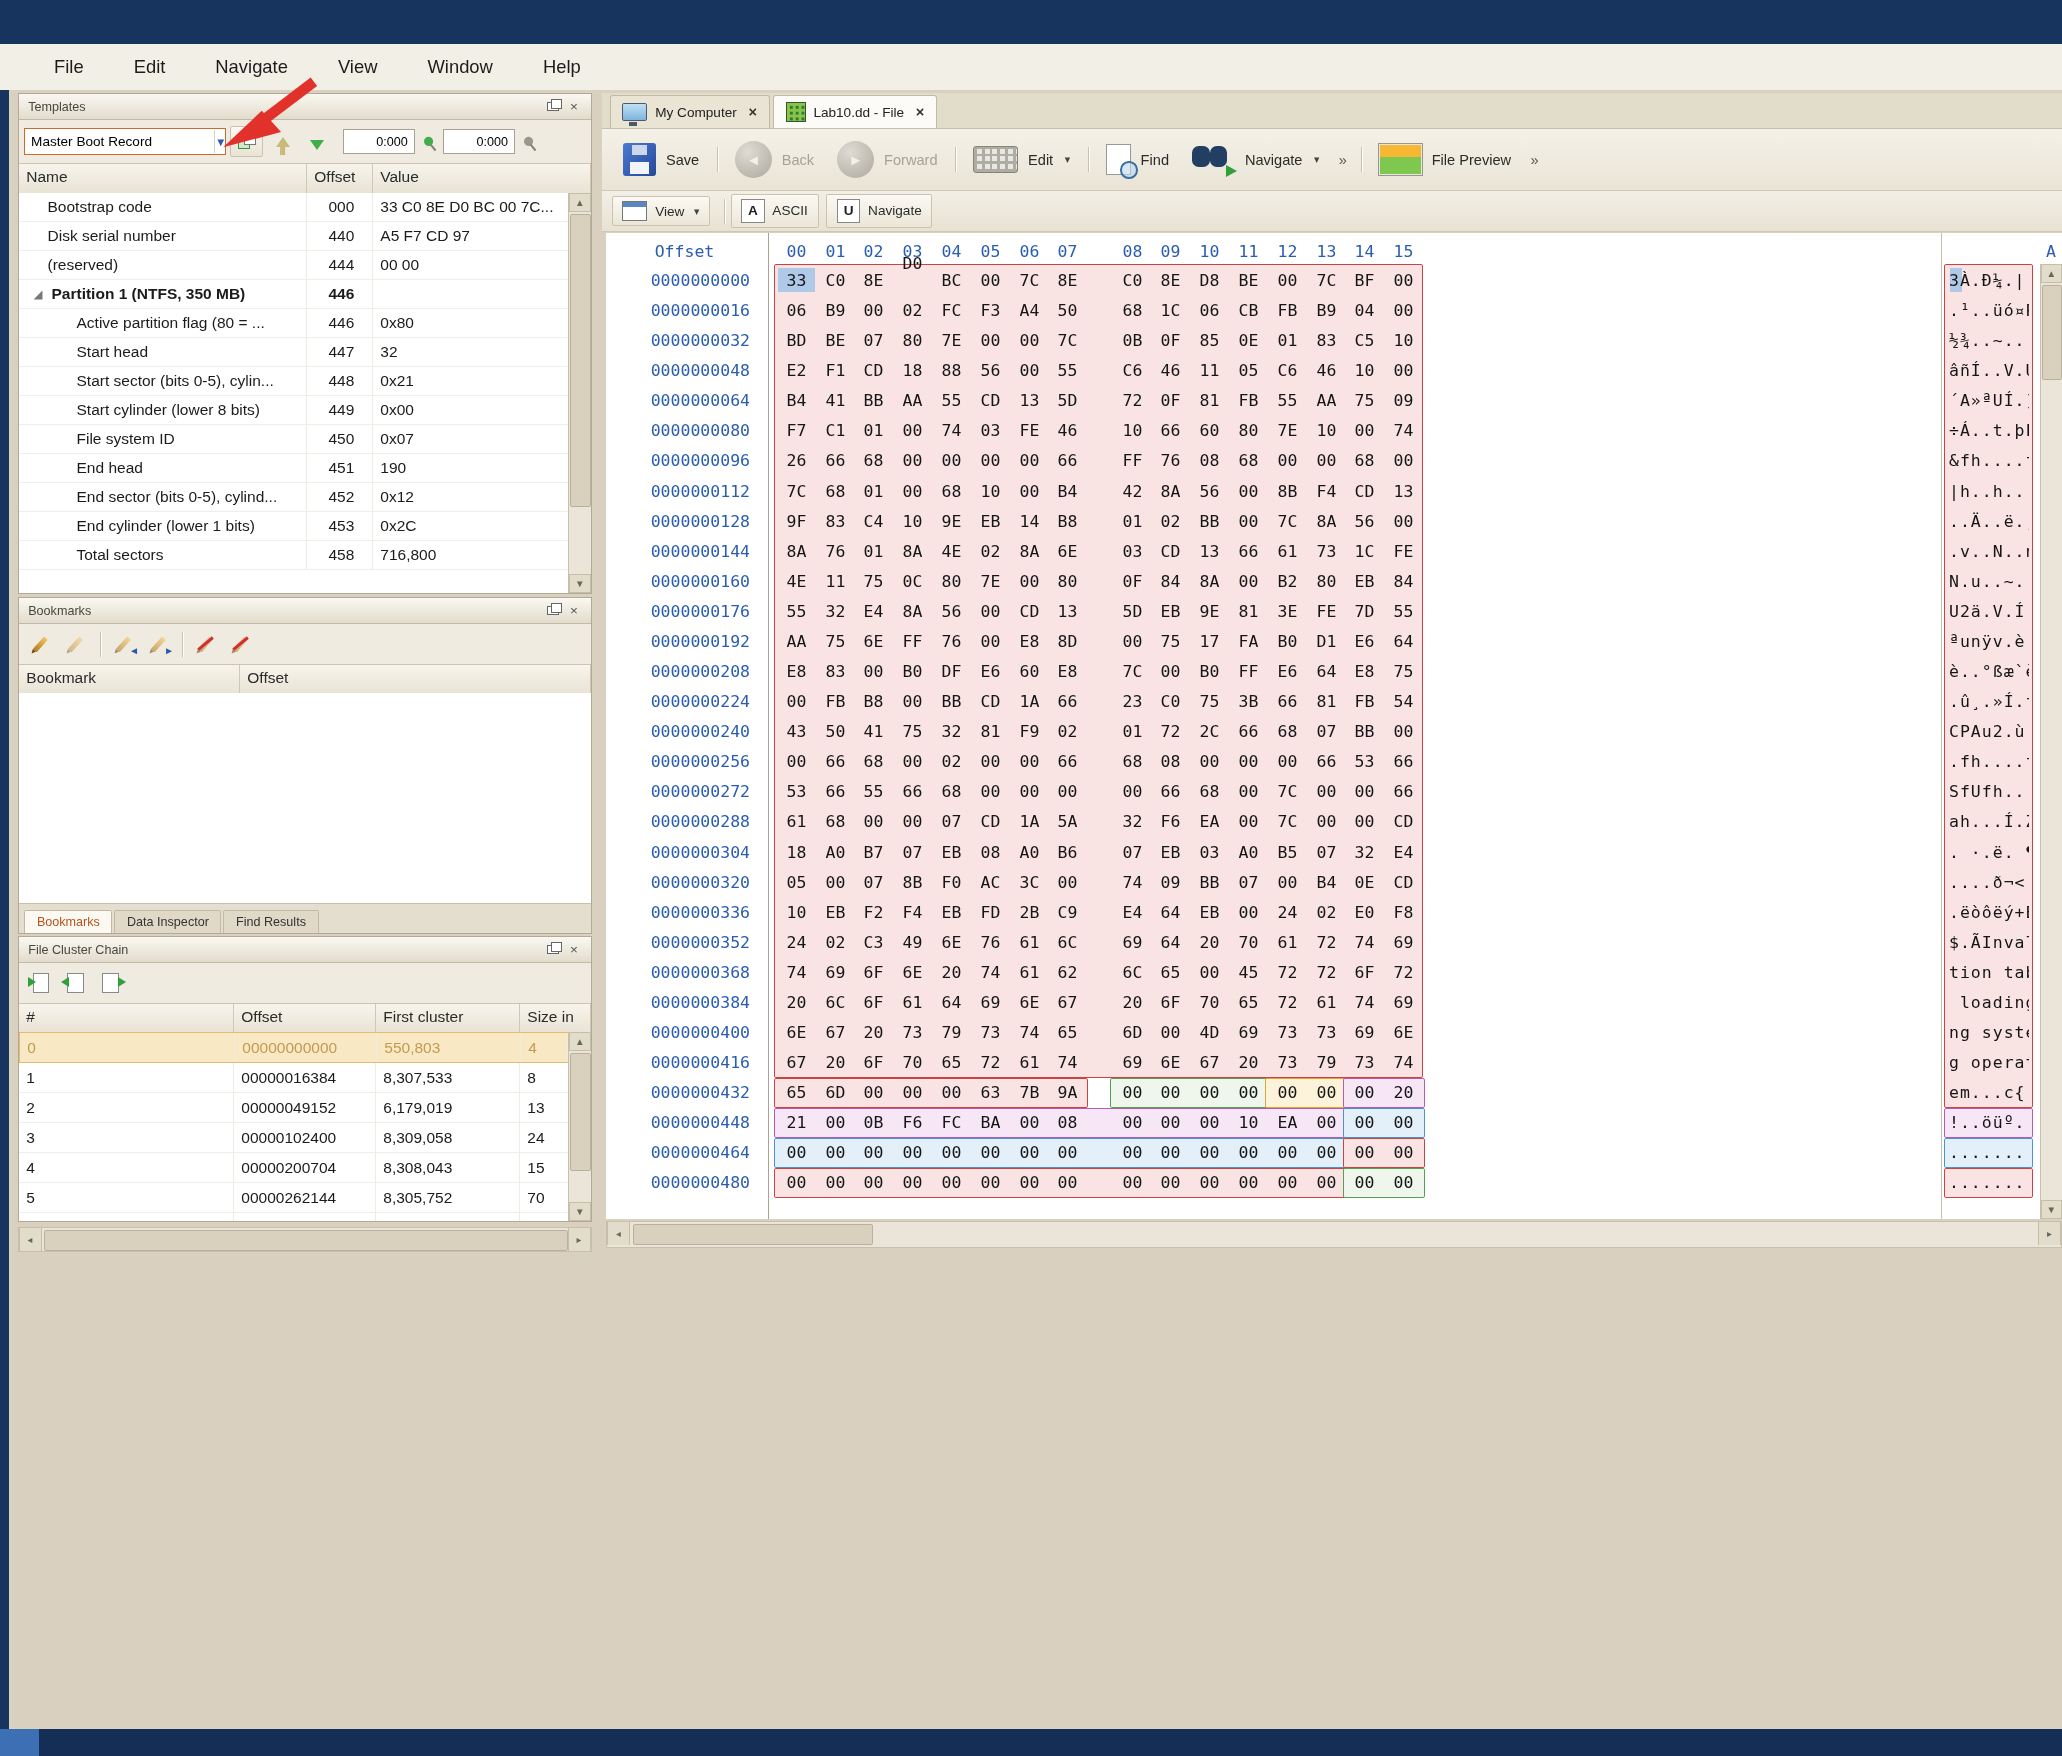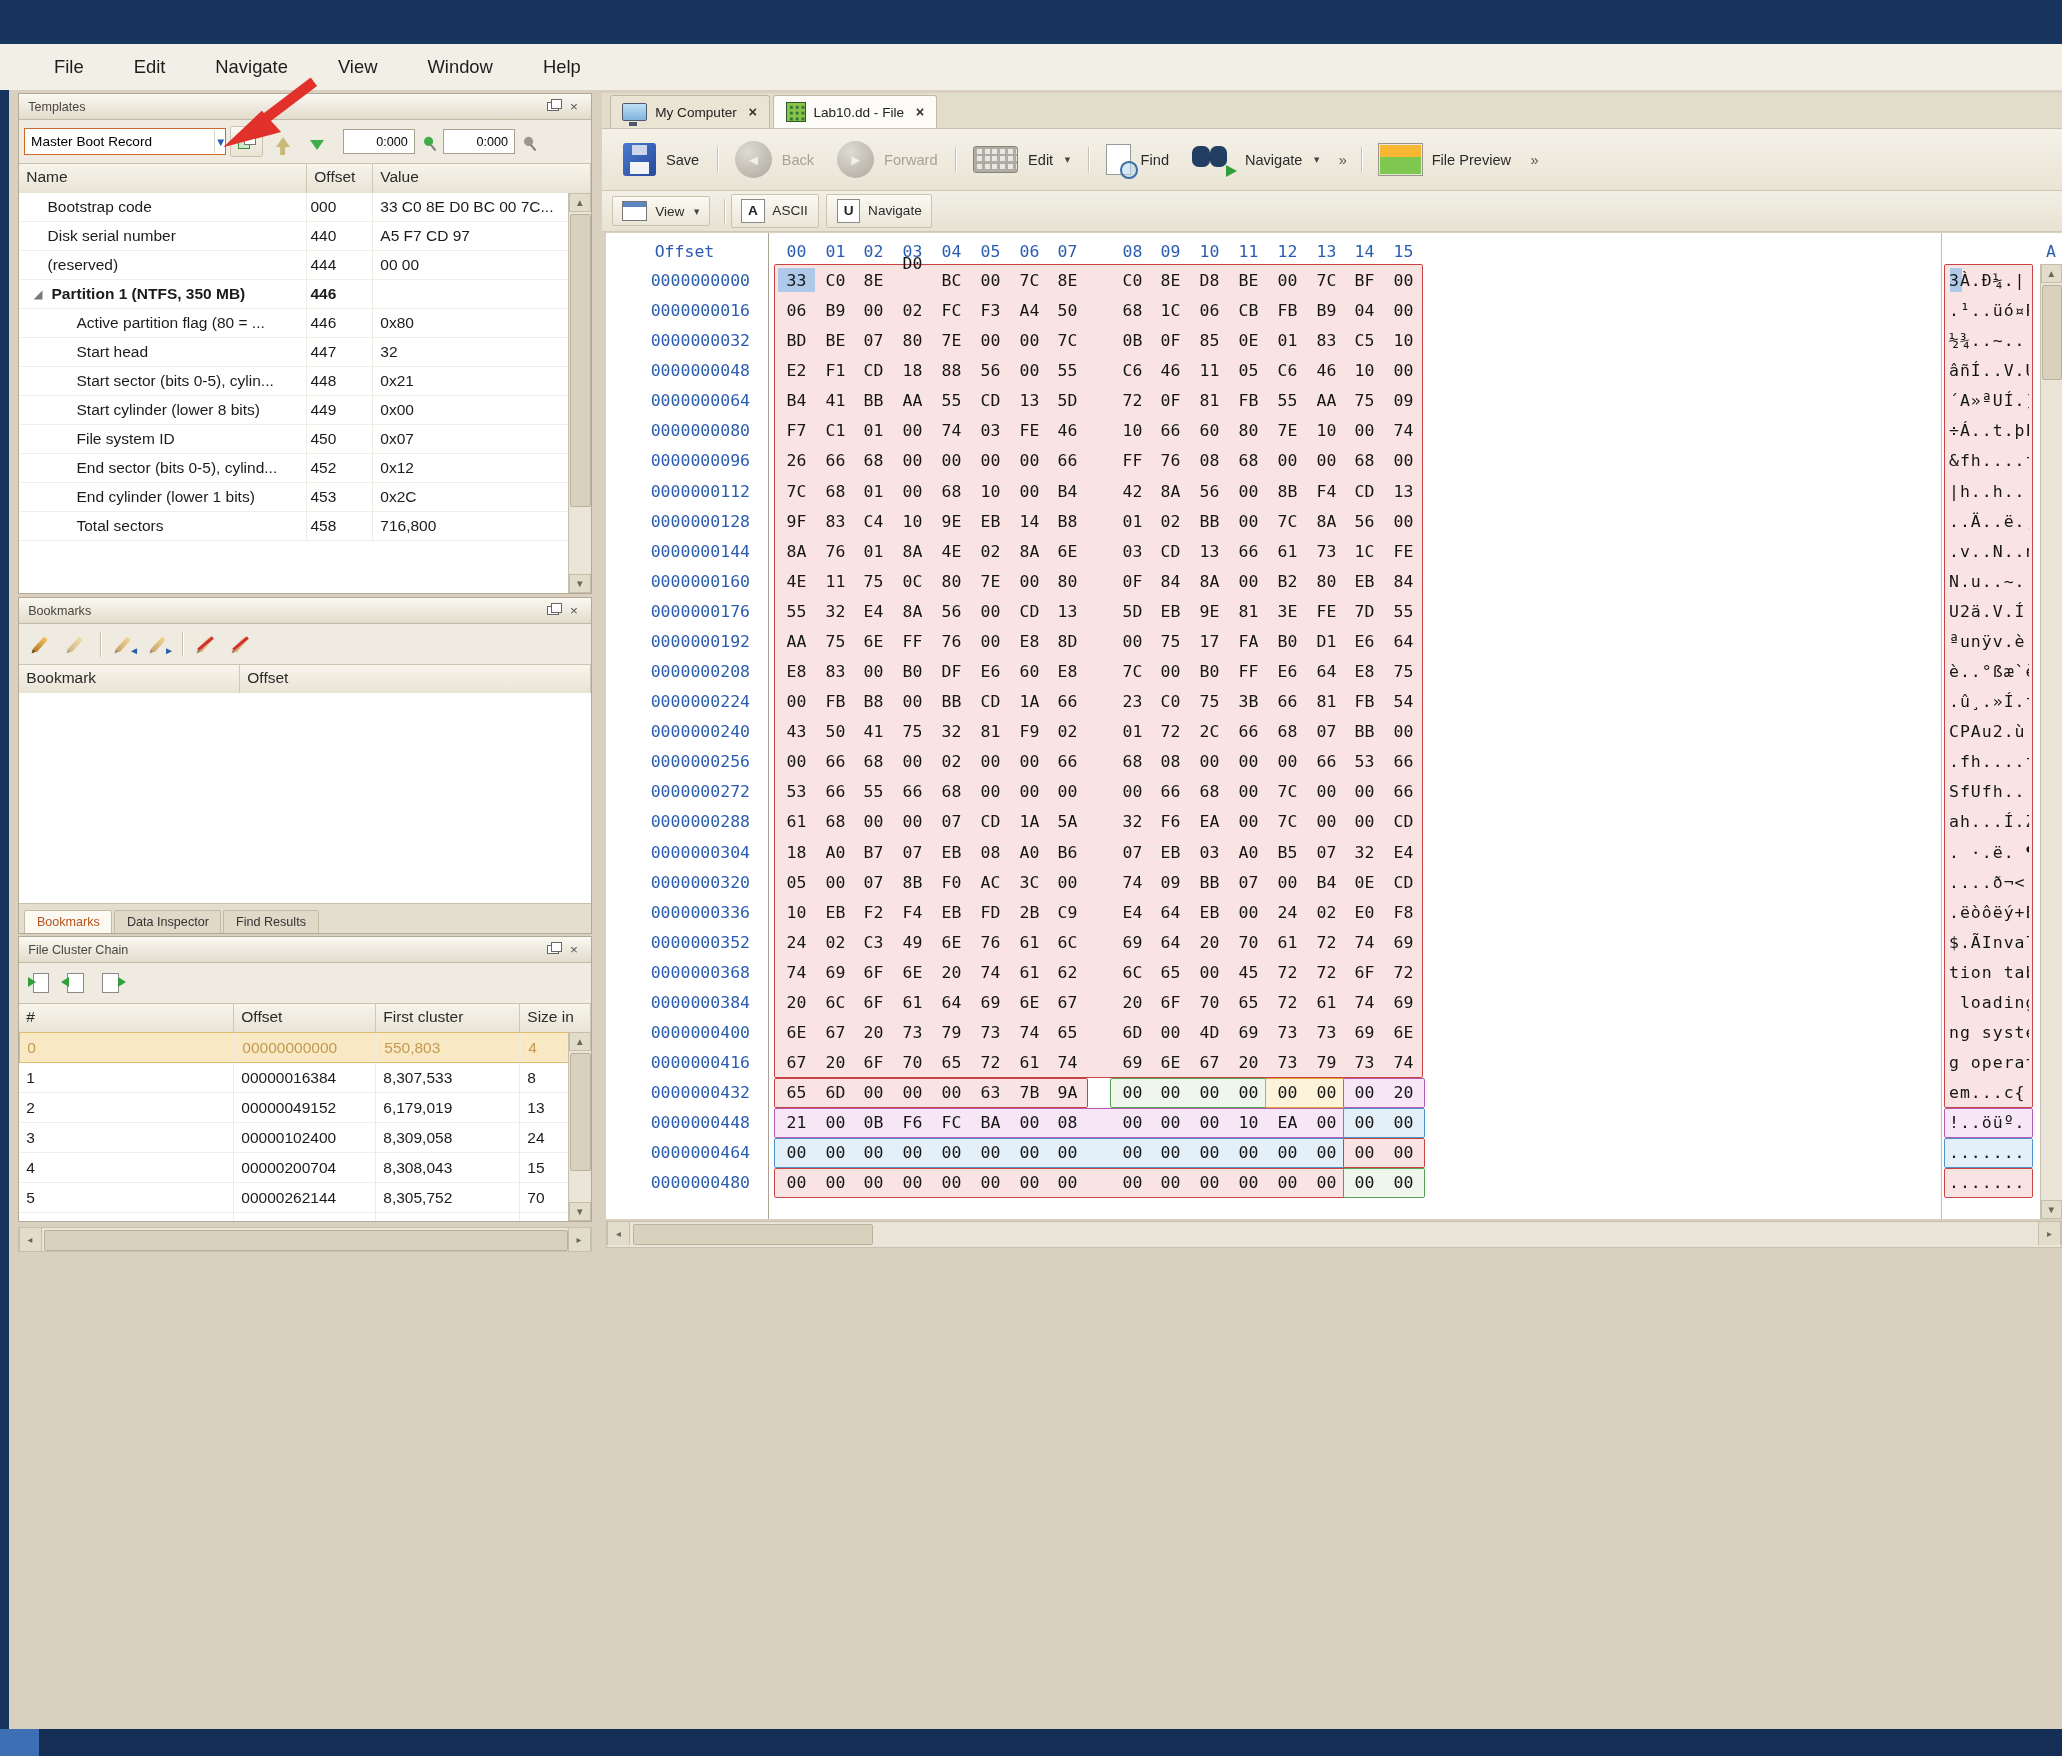--- a/index.html
+++ b/index.html
@@ -27,21 +27,21 @@
   .ptools{background:#EFEBE0;border-bottom:1px solid #CCC4B0;display:flex;align-items:center;padding:0 5.8px;box-sizing:border-box;}
   .ghead{background:linear-gradient(#F7F4EC,#E8E3D4);border-bottom:1px solid #C4BCAA;display:flex;font-size:15.5px;color:#2b2b2b;}
   .ghead .gc{padding:3.9px 0 0 7.8px;border-right:1px solid #CFC8B6;box-sizing:border-box;height:29px;}
 
   
   #tpl-rows{position:absolute;left:0;top:99px;right:21.3px;bottom:0;overflow:hidden;background:#fff;}
   .tpl-row{display:flex;height:28px;line-height:28px;font-size:15.5px;color:#1b1b1b;border-bottom:1px solid #F0EEE8;position:relative;}
   .tpl-bold{font-weight:bold;}
   .tc{box-sizing:border-box;border-right:1px solid #EFECE4;overflow:hidden;white-space:nowrap;}
   .tc-name{width:288px;}
-  .tc-off{width:66px;padding-left:4px;}
+  .tc-off{width:66px;padding-left:22px;}
   .tc-val{flex:1;padding-left:7.8px;}
   .tc-val.link{color:var(--c-link,#1F55C4);text-decoration:underline;}
   .tpl-exp{position:absolute;left:15.5px;top:0;font-size:10.7px;color:#777;}
 
   
   .vsb{position:absolute;right:0;width:21.3px;background:#EAE5D8;border-left:1px solid #C8C0AC;}
   .vsb .sb-arrow{position:absolute;left:0;width:21.3px;height:19.4px;display:flex;align-items:center;justify-content:center;font-size:9.7px;color:#6b675c;background:#E2DCCB;border:1px solid #C6BEA8;box-sizing:border-box;}
   .vsb .sb-thumb{position:absolute;left:1px;width:18.4px;background:#D9D1BE;border:1px solid #B9B19B;border-radius:1.9px;}
   .hsb{position:absolute;height:25px;background:#EAE5D8;border:1px solid #C8C0AC;box-sizing:border-box;}
   .hsb .sb-arrow{position:absolute;top:0;width:23px;height:23px;display:flex;align-items:center;justify-content:center;font-size:9.7px;color:#6b675c;background:#E2DCCB;border-right:1px solid #C6BEA8;border-left:1px solid #C6BEA8;box-sizing:border-box;}
@@ -227,20 +227,25 @@
         </div>
         <div class="tpl-row">
           <div class="tc tc-name" style="padding-left: 58px;">Start cylinder (lower 8 bits)</div>
           <div class="tc tc-off">449</div>
           <div class="tc tc-val">0x00</div>
         </div>
         <div class="tpl-row">
           <div class="tc tc-name" style="padding-left: 58px;">File system ID</div>
           <div class="tc tc-off">450</div>
           <div class="tc tc-val">0x07</div>
+        </div>
+        <div class="tpl-row">
+          <div class="tc tc-name" style="padding-left: 58px;">End head</div>
+          <div class="tc tc-off">451</div>
+          <div class="tc tc-val">190</div>
         </div>
         <div class="tpl-row">
           <div class="tc tc-name" style="padding-left: 58px;">End sector (bits 0-5), cylind...</div>
           <div class="tc tc-off">452</div>
           <div class="tc tc-val">0x12</div>
         </div>
         <div class="tpl-row">
           <div class="tc tc-name" style="padding-left: 58px;">End cylinder (lower 1 bits)</div>
           <div class="tc tc-off">453</div>
           <div class="tc tc-val">0x2C</div>

